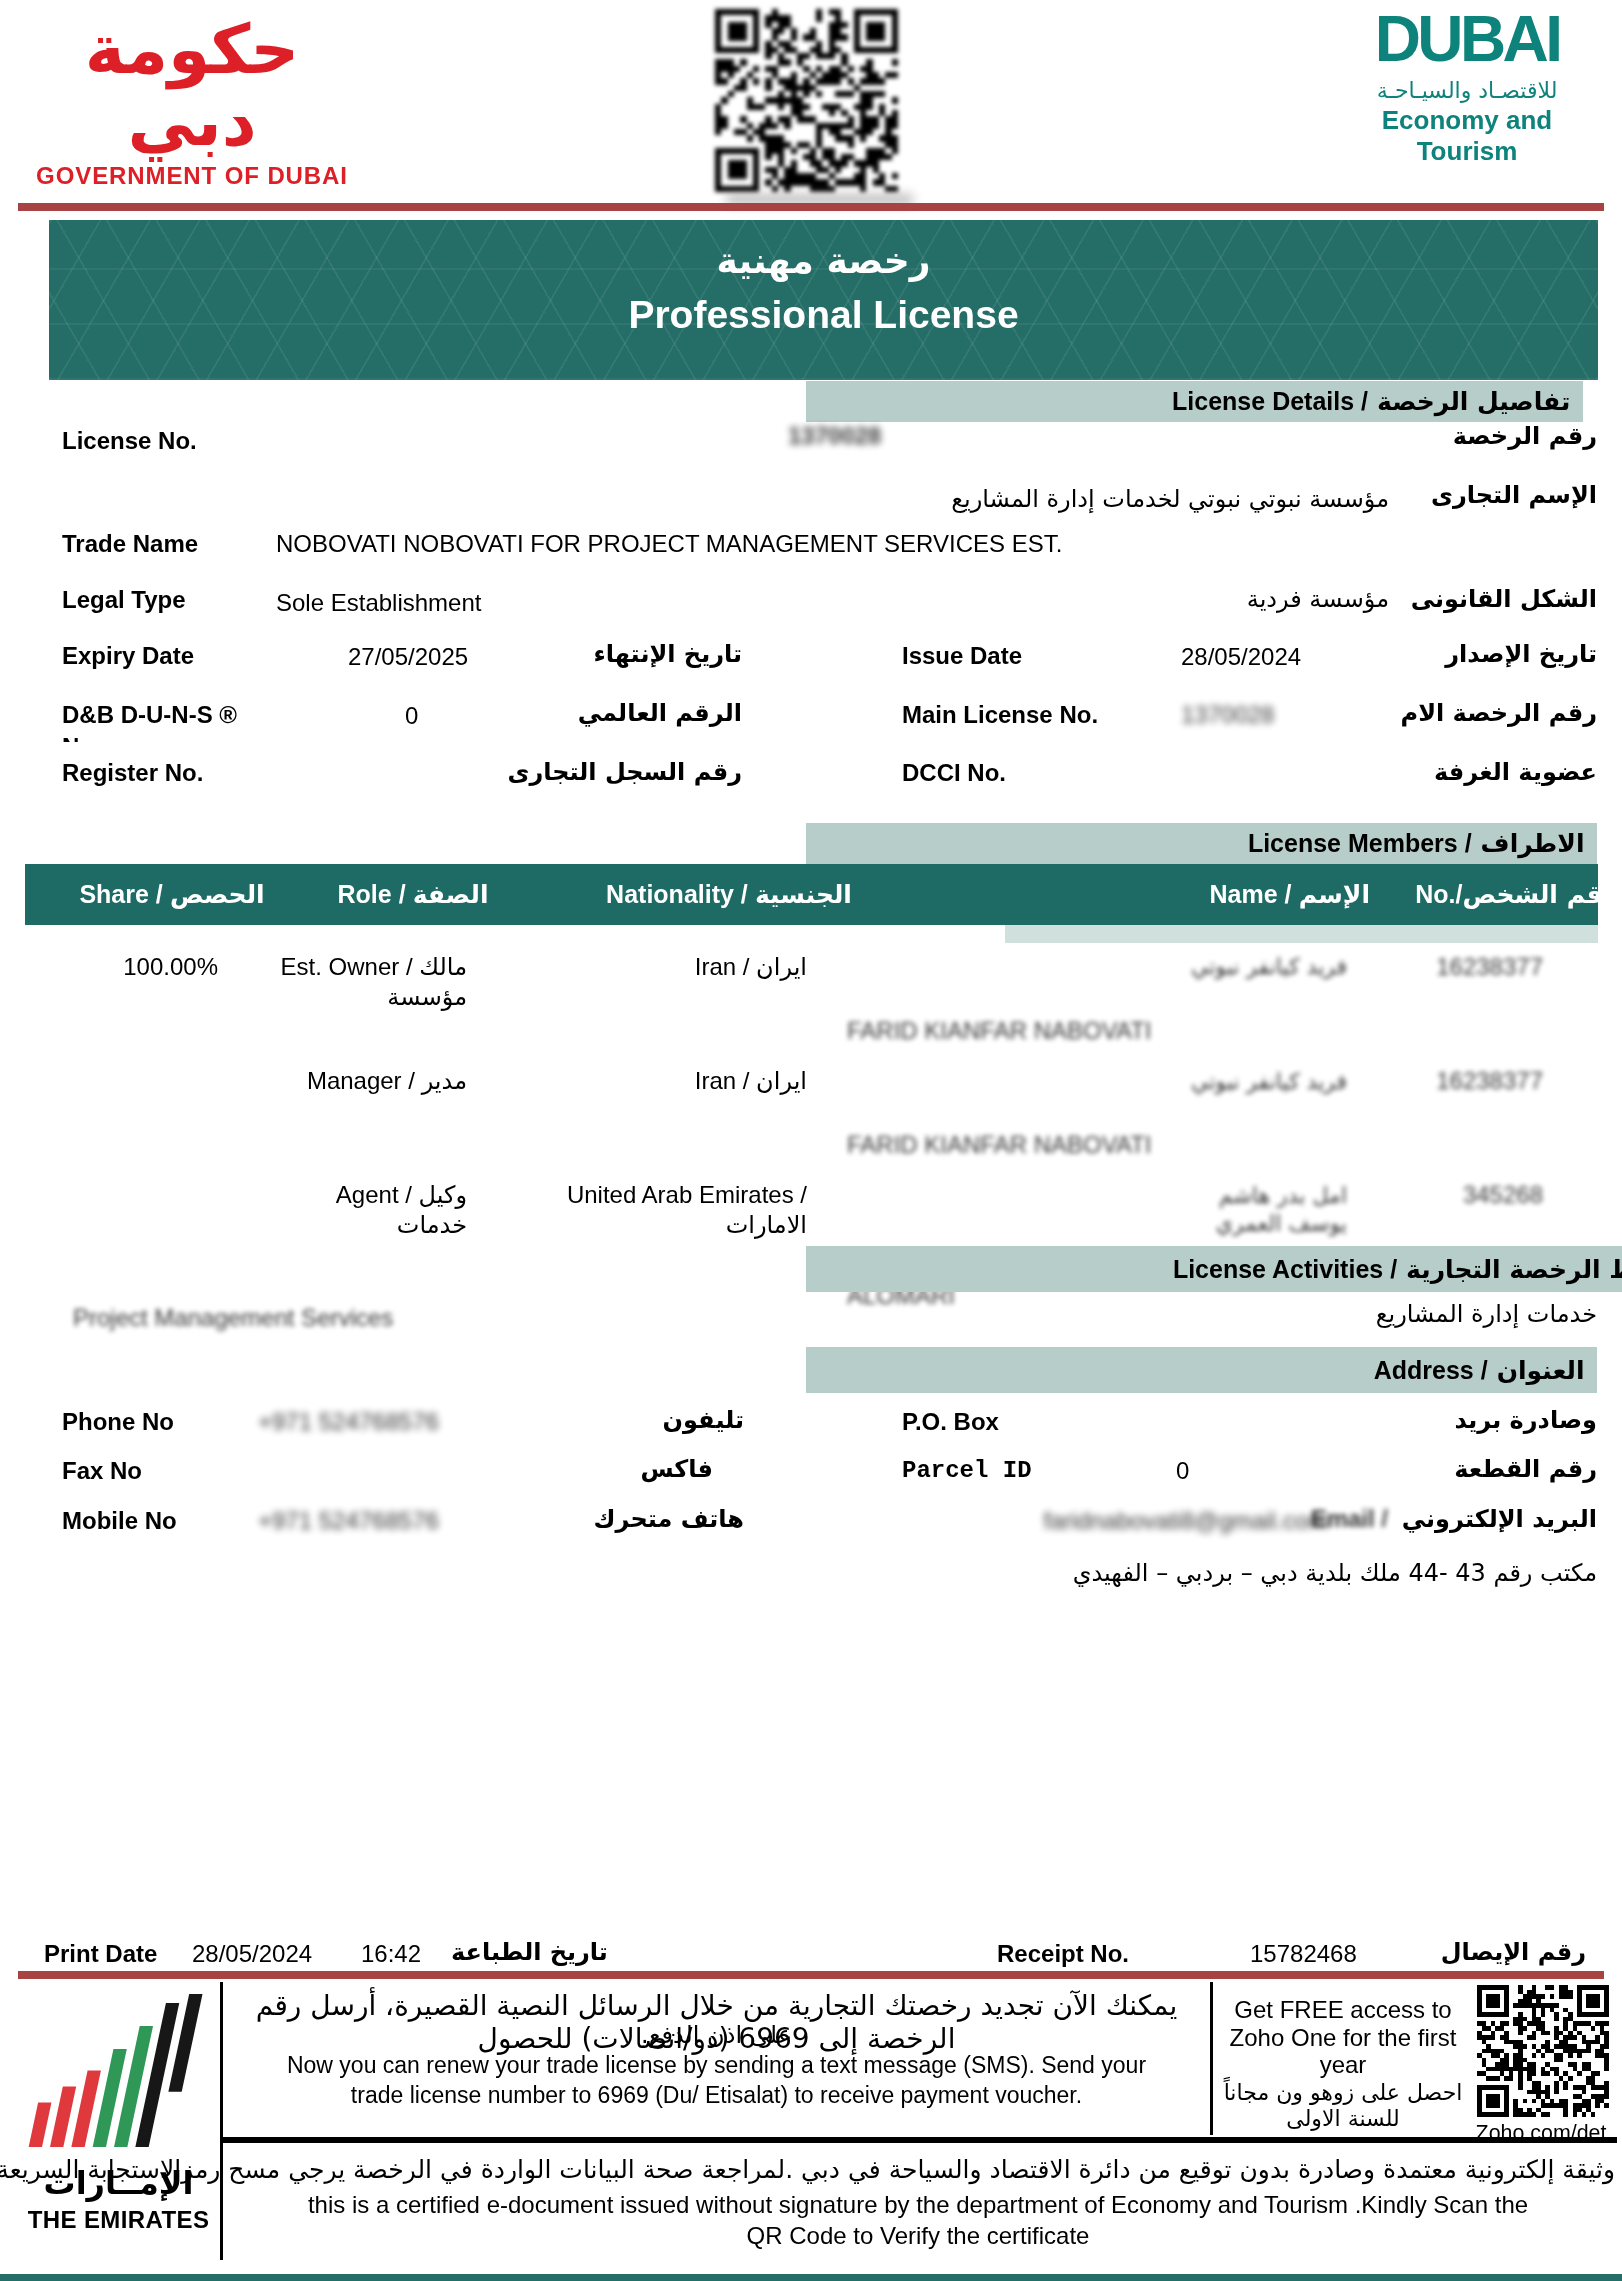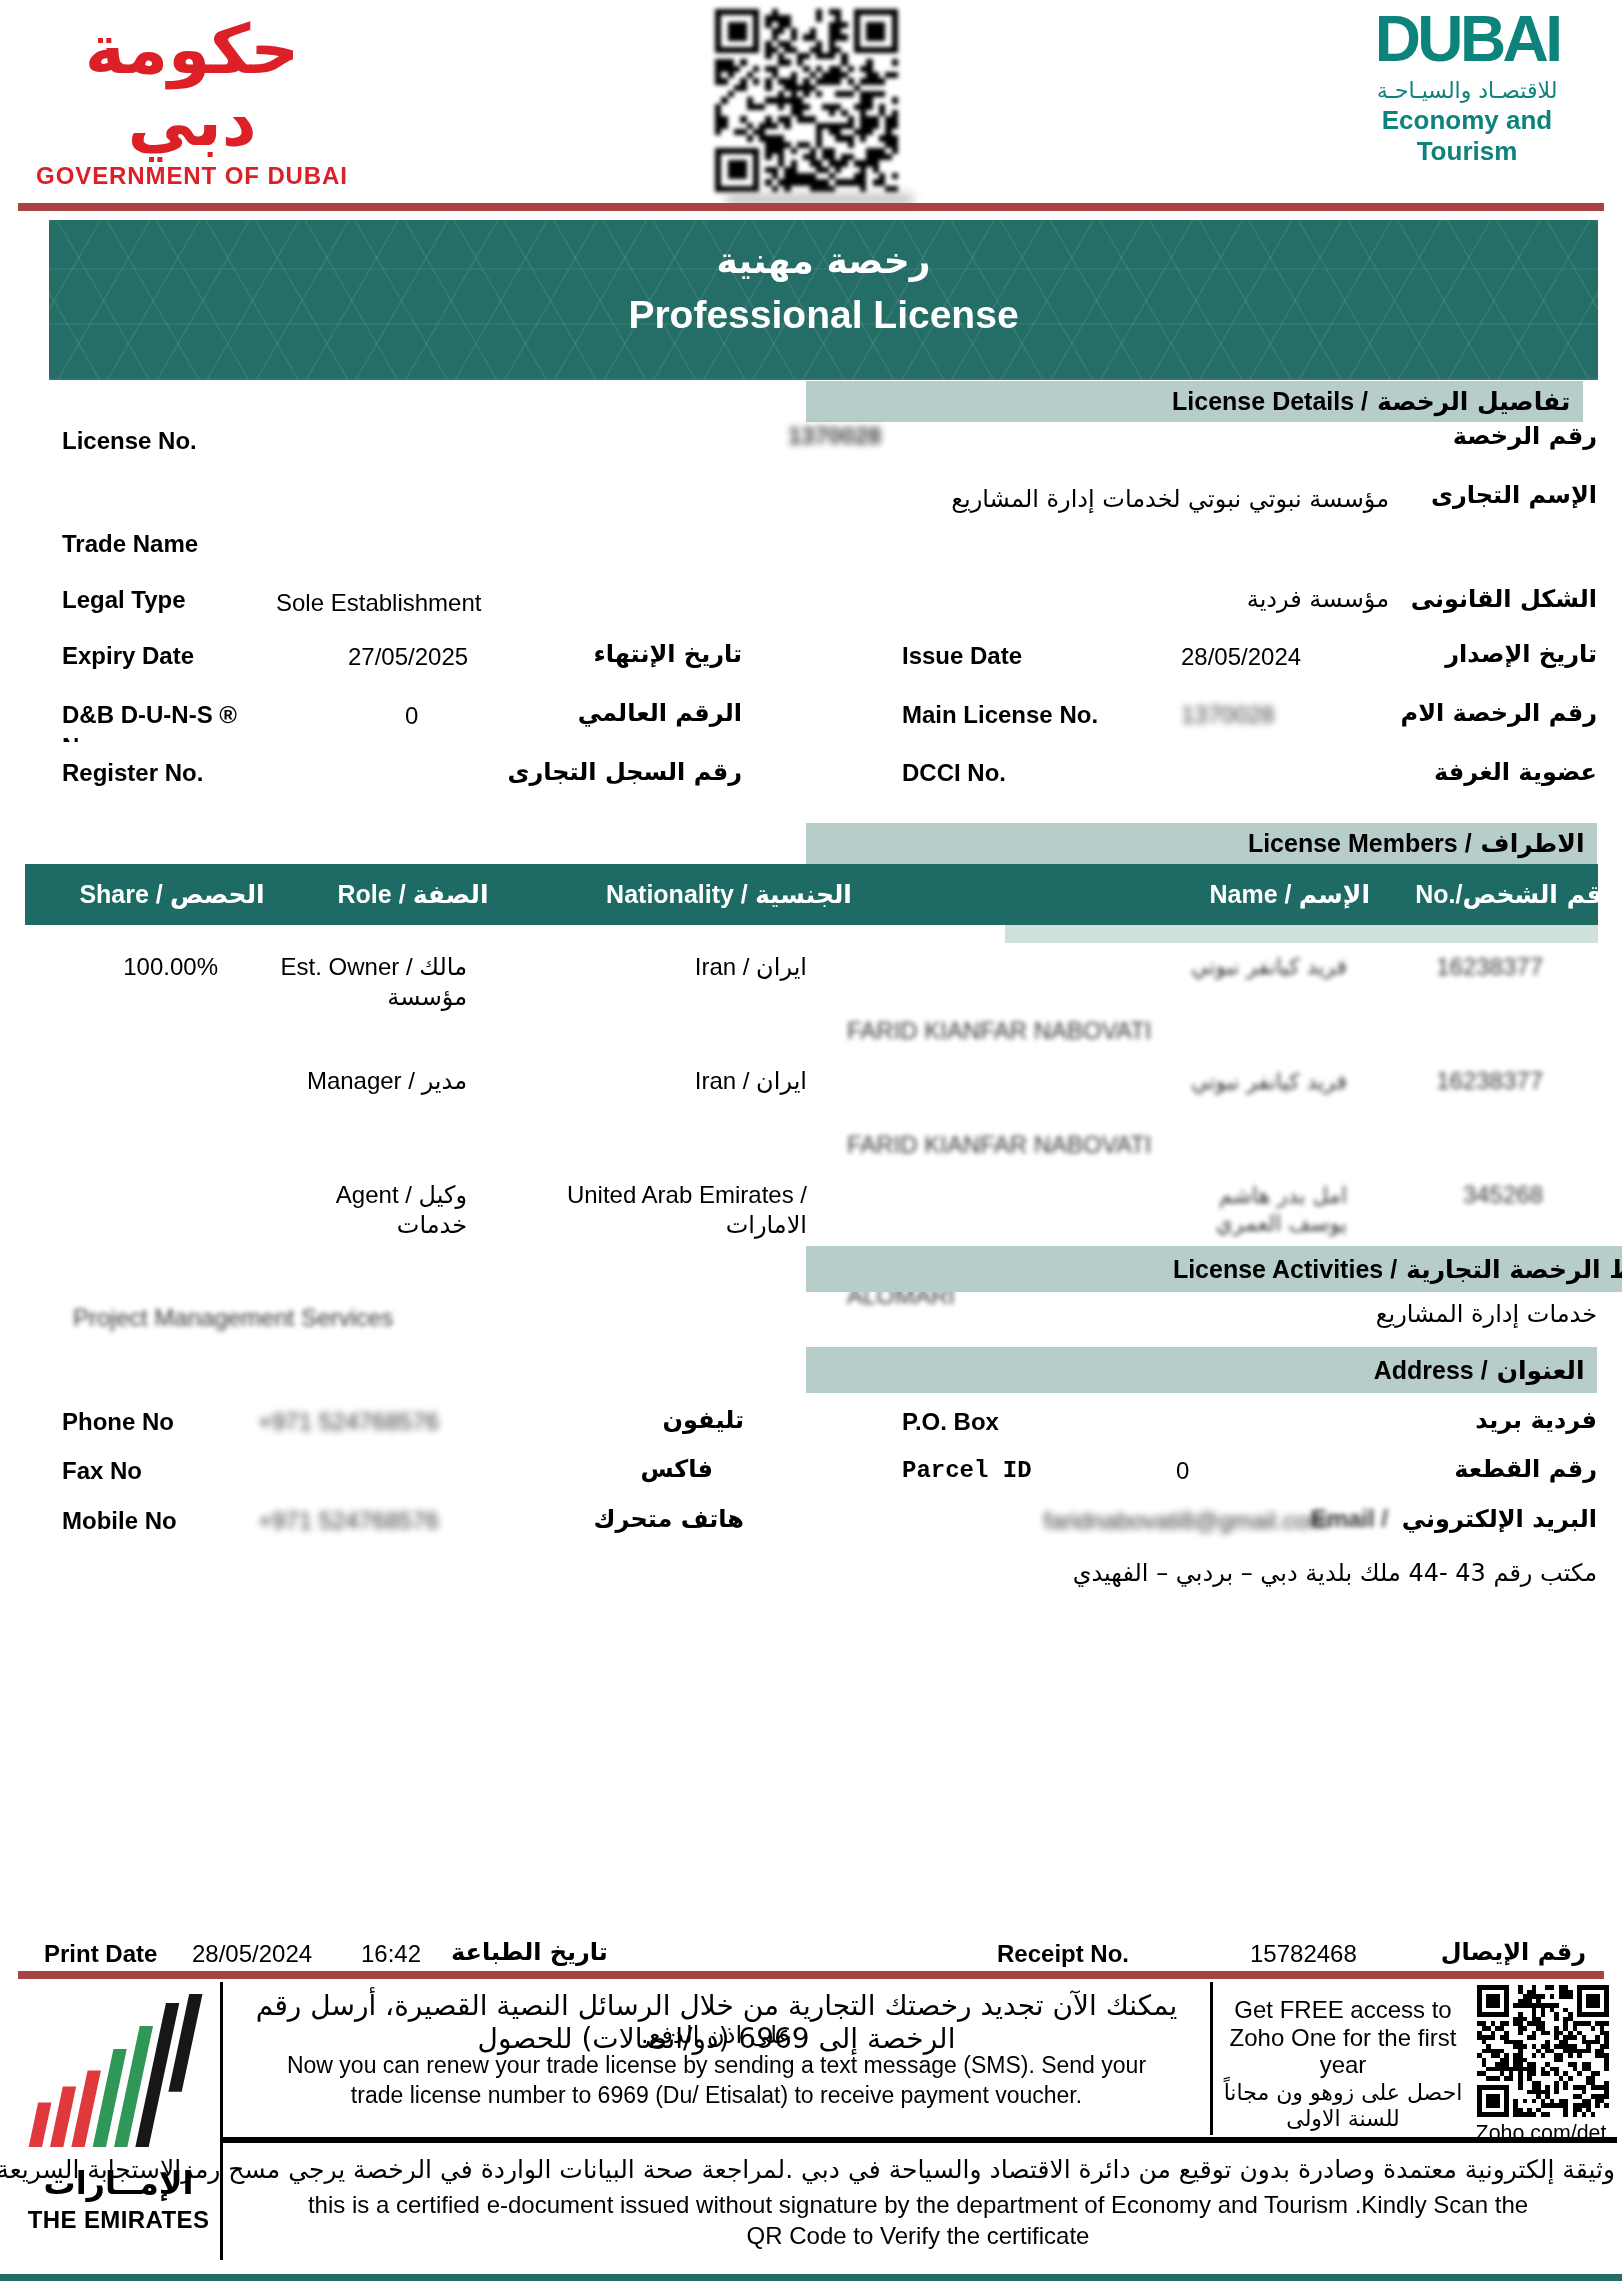--- a/index.html
+++ b/index.html
@@ -383,20 +383,21 @@
   </div>
 
   <div class="abs fs27 b" style="left:62px;top:426px;">License No.</div>
   <div class="abs fs27 b blur" style="left:788px;top:421px;">1370028</div>
   <div class="abs fs27 b ar" style="right:26px;top:421px;">رقم الرخصة</div>
 
   <div class="abs fs27 ar" style="right:234px;top:484px;" dir="rtl">مؤسسة نبوتي نبوتي لخدمات إدارة المشاريع</div>
   <div class="abs fs27 b ar" style="right:26px;top:480px;">الإسم التجارى</div>
 
   <div class="abs fs27 b" style="left:62px;top:529px;">Trade Name</div>
+  <div class="abs fs27" style="left:276px;top:529px;">NOBOVATI NOBOVATI FOR PROJECT MANAGEMENT SERVICES EST.</div>
 
   <div class="abs fs27 b" style="left:62px;top:585px;">Legal Type</div>
   <div class="abs fs27" style="left:276px;top:588px;">Sole Establishment</div>
   <div class="abs fs27 ar" style="right:234px;top:584px;">مؤسسة فردية</div>
   <div class="abs fs27 b ar" style="right:26px;top:584px;">الشكل القانونى</div>
 
   <div class="abs fs27 b" style="left:62px;top:641px;">Expiry Date</div>
   <div class="abs fs27" style="left:348px;top:642px;">27/05/2025</div>
   <div class="abs fs27 b ar" style="right:881px;top:639px;">تاريخ الإنتهاء</div>
   <div class="abs fs27 b" style="left:902px;top:641px;">Issue Date</div>
@@ -465,21 +466,21 @@
   <div class="abs fs27 ar" style="right:26px;top:1299px;" dir="rtl">خدمات إدارة المشاريع</div>
 
   <div class="abs secbar" style="left:806px;top:1347px;width:791px;height:46px;line-height:46px;">
     <span>Address /</span><span class="ar">العنوان</span>
   </div>
 
   <div class="abs fs27 b" style="left:62px;top:1407px;">Phone No</div>
   <div class="abs fs27 blur" style="left:258px;top:1407px;">+971 524768576</div>
   <div class="abs fs27 b ar" style="right:879px;top:1405px;">تليفون</div>
   <div class="abs fs27 b" style="left:902px;top:1407px;">P.O. Box</div>
-  <div class="abs fs27 b ar" style="right:26px;top:1405px;">فردية بريد</div>
+  <div class="abs fs27 b ar" style="right:26px;top:1405px;">وصادرة بريد</div>
 
   <div class="abs fs27 b" style="left:62px;top:1456px;">Fax No</div>
   <div class="abs fs27 b ar" style="right:910px;top:1454px;">فاكس</div>
   <div class="abs fs27 b" style="left:902px;top:1456px;font-family:Liberation Mono, monospace;">Parcel ID</div>
   <div class="abs fs27" style="left:1176px;top:1456px;">0</div>
   <div class="abs fs27 b ar" style="right:26px;top:1454px;">رقم القطعة</div>
 
   <div class="abs fs27 b" style="left:62px;top:1506px;">Mobile No</div>
   <div class="abs fs27 blur" style="left:258px;top:1506px;">+971 524768576</div>
   <div class="abs fs27 b ar" style="right:879px;top:1504px;">هاتف متحرك</div>

